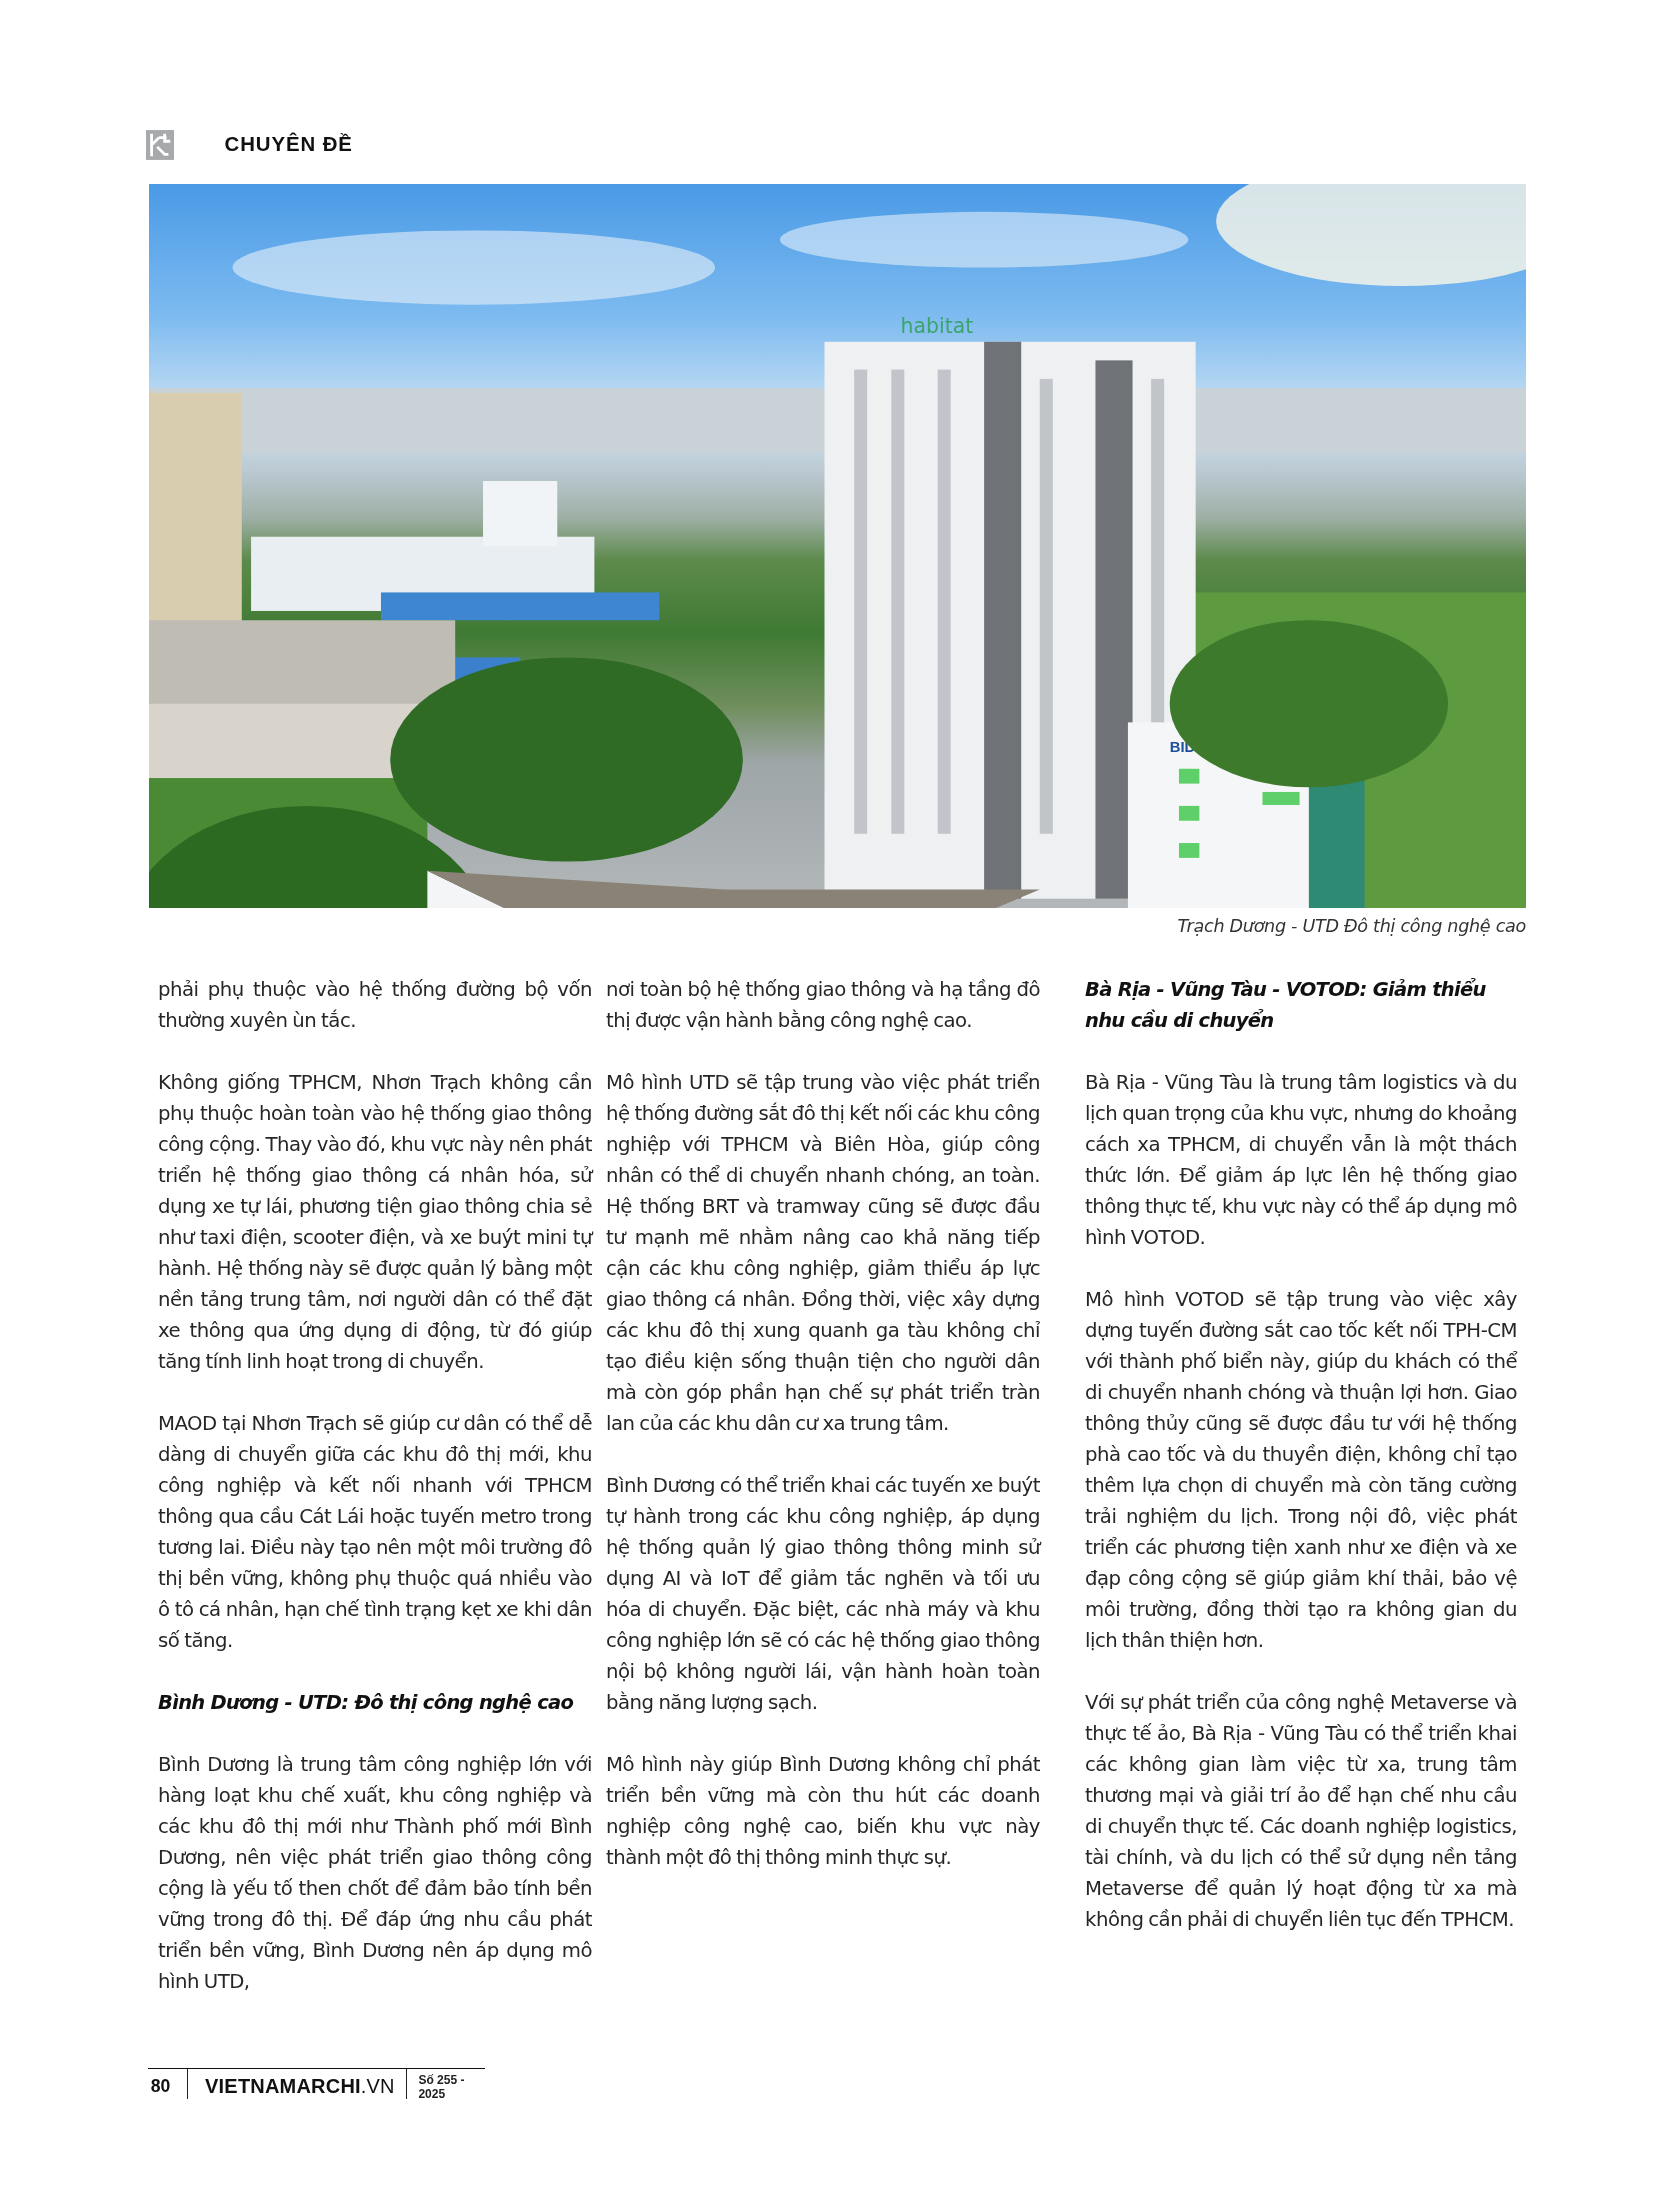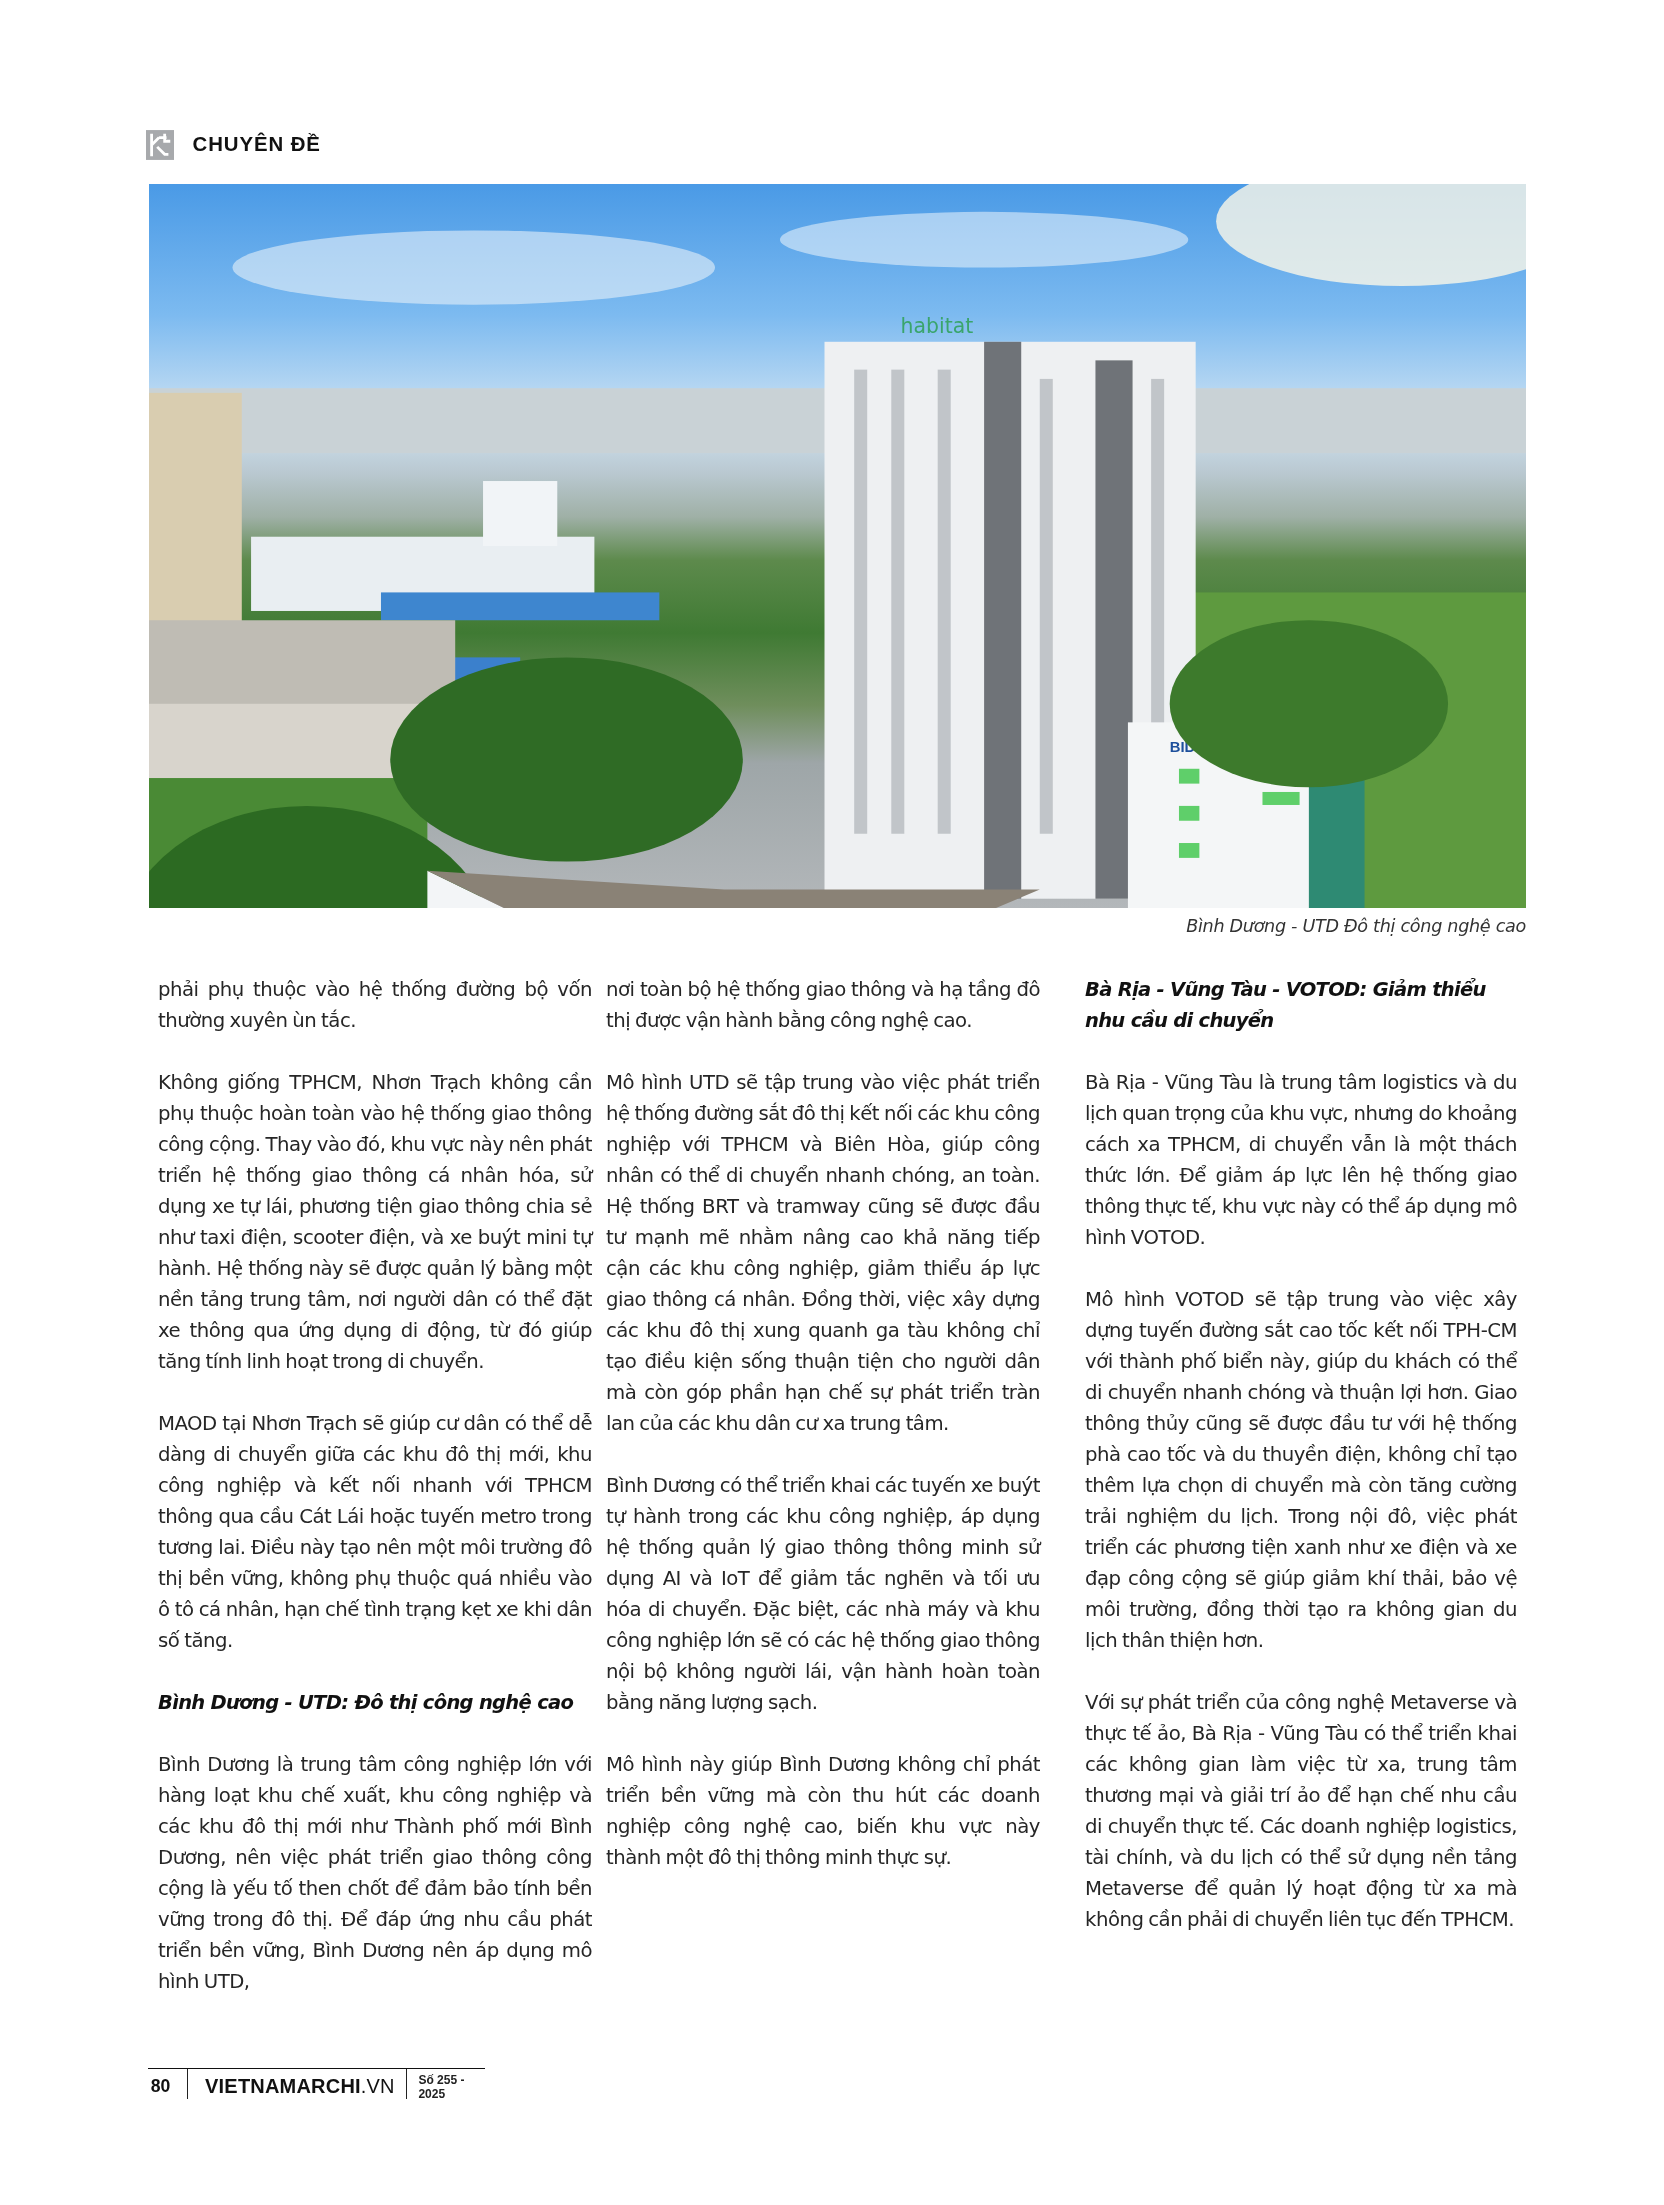--- a/index.html
+++ b/index.html
@@ -1,20 +1,20 @@
 <!DOCTYPE html>
 <html style="font-size:15px"><head>
 <meta charset="utf-8">
 <style>
   html, body { margin: 0; padding: 0; background: #ffffff; }
   body { width: 1665px; height: 2206px; position: relative; overflow: hidden;
          font-family: "DejaVu Sans", sans-serif; color: #2a2a2a; }
 
   
-  .section-header { position: absolute; left: 146px; top: 128px; height: 33px; display: flex; align-items: center; }
+  .section-header { position: absolute; left: 146px; top: 128px; height: 33px; display: flex; align-items: center; gap: 32px; }
   .logo-icon { width: 28px; height: 30px; position: relative; margin-right: 18.6px; }
   .logo-icon svg { width: 28px; height: 30px; display: block; }
   .section-label { font-family: "Liberation Sans", sans-serif; font-weight: bold; font-size: 20.4px;
                    letter-spacing: 0.9px; color: #111; }
 
   
   .photo { position: absolute; left: 149px; top: 184px; width: 1377px; height: 724px; overflow: hidden;
            background: linear-gradient(180deg, #4a9ae6 0%, #7cbaf0 18%, #cfe3f3 33%, #b9c8d0 40%, #9fb0a6 46%, #5d8a4c 52%, #3f7a33 62%, #6f8e5c 72%, #9ea6a8 80%, #b3b7ba 100%); }
   .photo svg { position: absolute; left: 0; top: 0; width: 100%; height: 100%; }
 
@@ -117,21 +117,21 @@
     <text x="1270" y="1080" font-family="Liberation Sans, sans-serif" font-weight="bold" font-size="16" fill="#1d4f9c">VSIP</text>
 
     <ellipse cx="1080" cy="1410" rx="80" ry="55" fill="#3a7a2a"></ellipse>
 
     <ellipse cx="330" cy="1430" rx="130" ry="70" fill="#2f5a3a"></ellipse>
     <rect x="280" y="1340" width="110" height="60" fill="#f2f5f8"></rect>
     <text x="295" y="1365" font-family="Liberation Sans, sans-serif" font-weight="bold" font-size="14" fill="#1d4f9c">VSIP</text>
   </svg>
 </div>
 
-<div class="caption">Bình Dương - UTD Đô thị công nghệ cao</div>
+<div class="caption">Trạch Dương - UTD Đô thị công nghệ cao</div>
 
 <div class="col col-1">
   <p class="para">phải phụ thuộc vào hệ thống đường bộ vốn thường xuyên ùn tắc.</p>
   <p class="para">Không giống TPHCM, Nhơn Trạch không cần phụ thuộc hoàn toàn vào hệ thống giao thông công cộng. Thay vào đó, khu vực này nên phát triển hệ thống giao thông cá nhân hóa, sử dụng xe tự lái, phương tiện giao thông chia sẻ như taxi điện, scooter điện, và xe buýt mini tự hành. Hệ thống này sẽ được quản lý bằng một nền tảng trung tâm, nơi người dân có thể đặt xe thông qua ứng dụng di động, từ đó giúp tăng tính linh hoạt trong di chuyển.</p>
   <p class="para">MAOD tại Nhơn Trạch sẽ giúp cư dân có thể dễ dàng di chuyển giữa các khu đô thị mới, khu công nghiệp và kết nối nhanh với TPHCM thông qua cầu Cát Lái hoặc tuyến metro trong tương lai. Điều này tạo nên một môi trường đô thị bền vững, không phụ thuộc quá nhiều vào ô tô cá nhân, hạn chế tình trạng kẹt xe khi dân số tăng.</p>
   <h3 class="subhead">Bình Dương - UTD: Đô thị công nghệ cao</h3>
   <p class="para">Bình Dương là trung tâm công nghiệp lớn với hàng loạt khu chế xuất, khu công nghiệp và các khu đô thị mới như Thành phố mới Bình Dương, nên việc phát triển giao thông công cộng là yếu tố then chốt để đảm bảo tính bền vững trong đô thị. Để đáp ứng nhu cầu phát triển bền vững, Bình Dương nên áp dụng mô hình UTD,</p>
 </div>
 
 <div class="col col-2">

